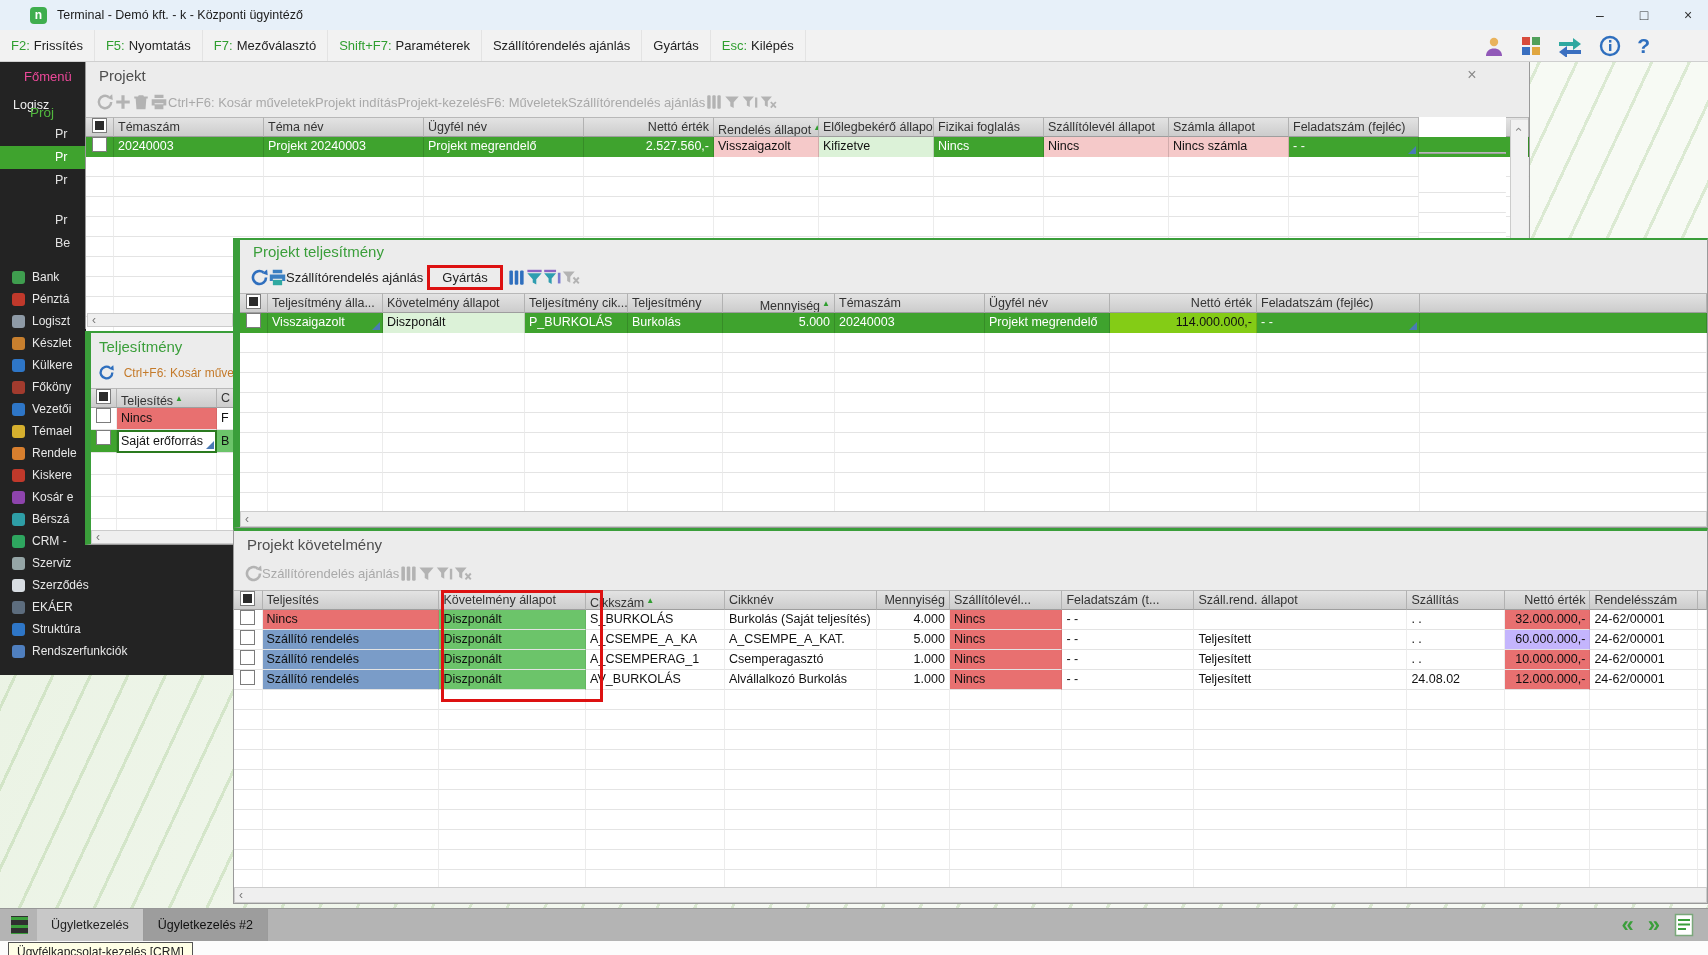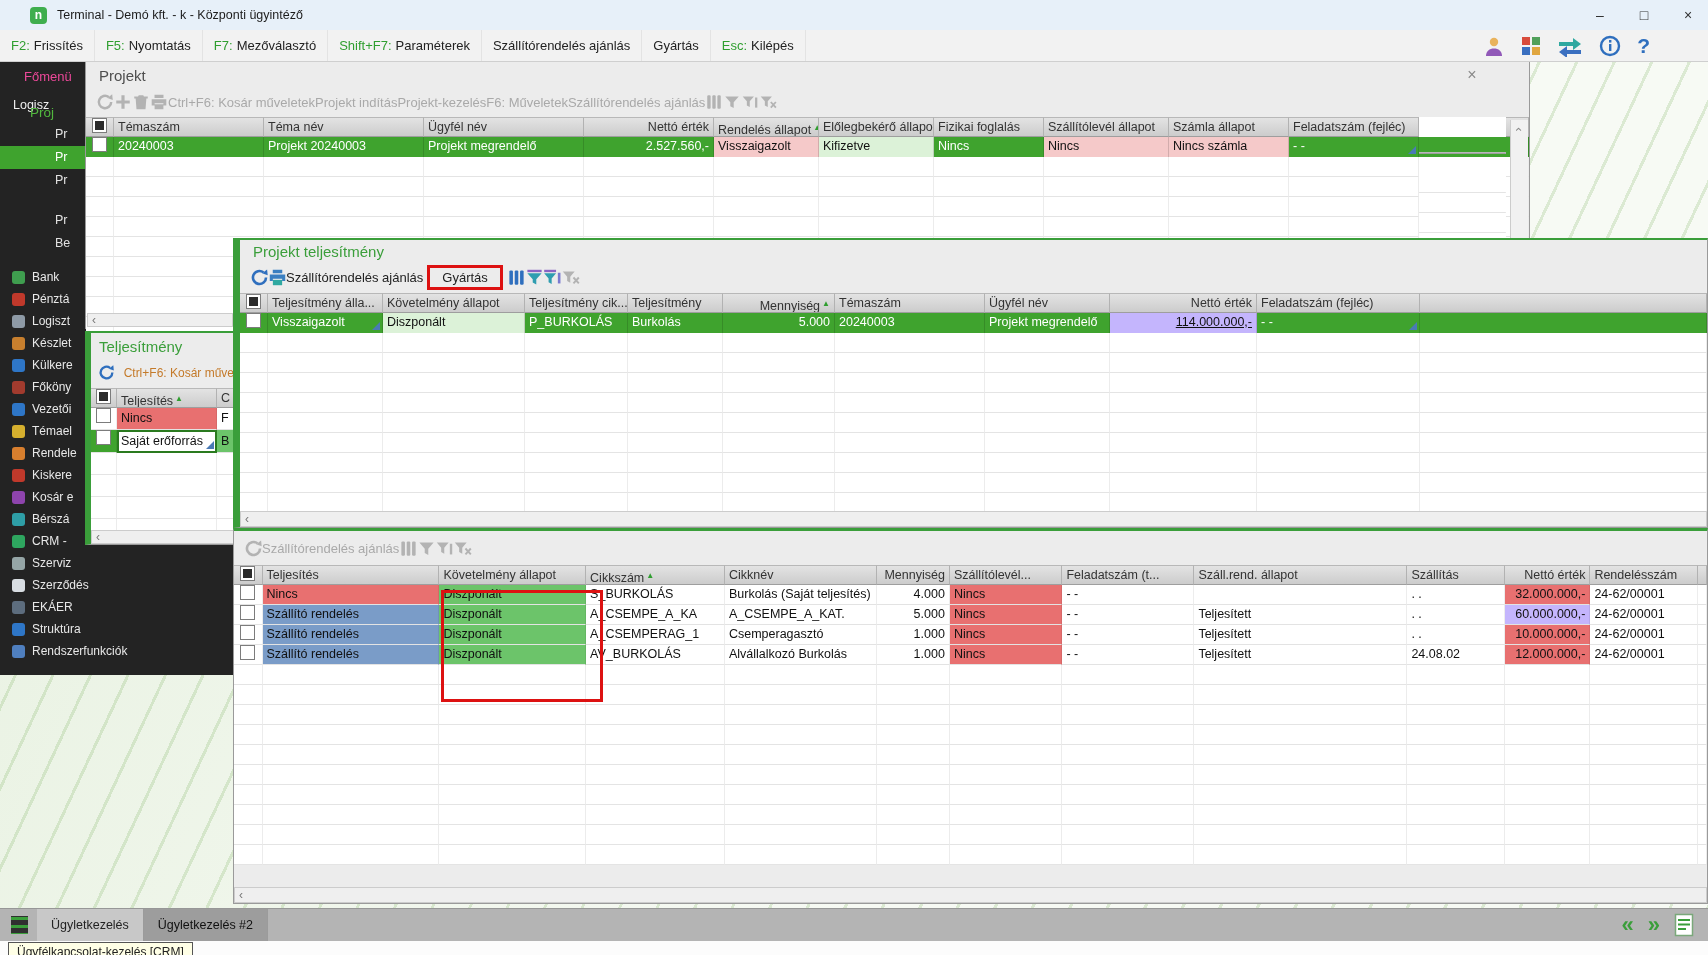--- a/index.html
+++ b/index.html
@@ -593,21 +593,21 @@
     </div>
     <div class="tr rowsel">
       <div class="td c0"><span class="cb"></span></div>
       <div class="td c1"><span>Visszaigazolt</span><span class="corner"></span></div>
       <div class="td c2 cellbg" style="background: rgb(220, 242, 216);">Diszponált</div>
       <div class="td c3">P_BURKOLÁS</div>
       <div class="td c4">Burkolás</div>
       <div class="td c5 num">5.000</div>
       <div class="td c6">20240003</div>
       <div class="td c7">Projekt megrendelő</div>
-      <div class="td c8 num cellbg" style="background: #c4b5fd; text-decoration: underline;">114.000.000,-</div>
+      <div class="td c8 num cellbg" style="background: #84cc16;">114.000.000,-</div>
       <div class="td c9"><span>-   -</span><span class="corner"></span></div>
       <div class="td cf"></div>
     </div>
     <div class="tr empty">
       <div class="td c0"></div>
         <div class="td c1"></div>
         <div class="td c2"></div>
         <div class="td c3"></div>
         <div class="td c4"></div>
         <div class="td c5"></div>
@@ -719,20 +719,21 @@
         <div class="td c7"></div>
         <div class="td c8"></div>
         <div class="td c9"></div>
         <div class="td cf"></div>
     </div>
     </div>
   <div class="hscroll" style="left:0;bottom:0;right:0;height:16px;line-height:14px;">‹</div>
 </div>
 
 <div class="abs panel win-pk">
+  <div class="ptitle gray">Projekt követelmény</div>
   <div class="toolbar disabled" style="height:34px;">
     <span class="ticon grayic">
         <svg width="19" height="19" viewBox="0 0 16 16">
           <path fill="none" stroke="currentColor" stroke-width="2.2" d="M13.5 8a5.5 5.5 0 1 1-2.2-4.4"></path>
           <path fill="currentColor" d="M14.4 1.2l.5 5-4.7-1.7z"></path>
         </svg>
       </span>
     <span class="txt dis">Szállítórendelés ajánlás</span>
     <span class="ticon grayic">
         <svg width="19" height="19" viewBox="0 0 16 16">

